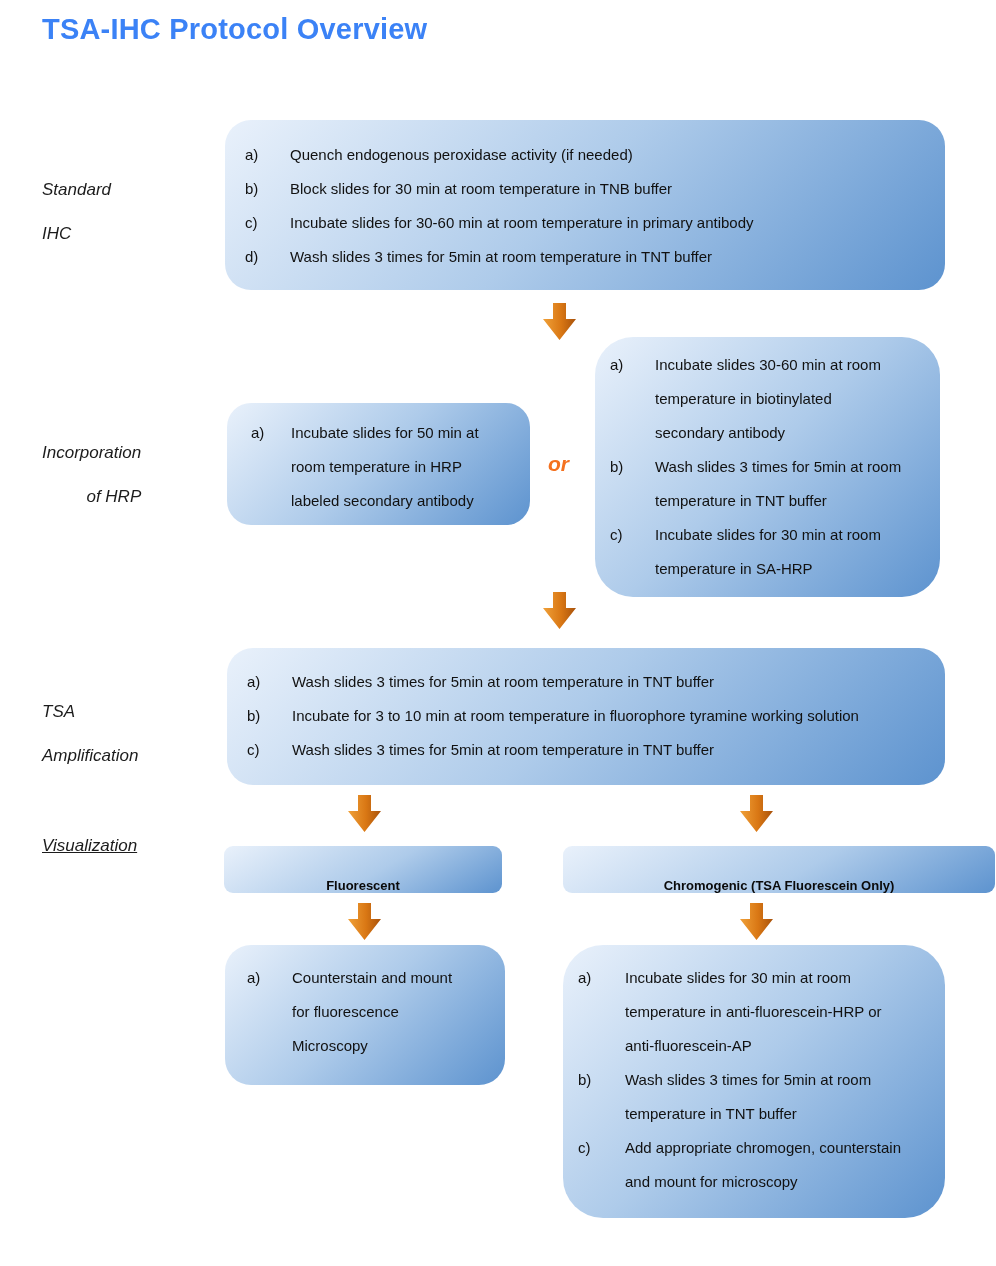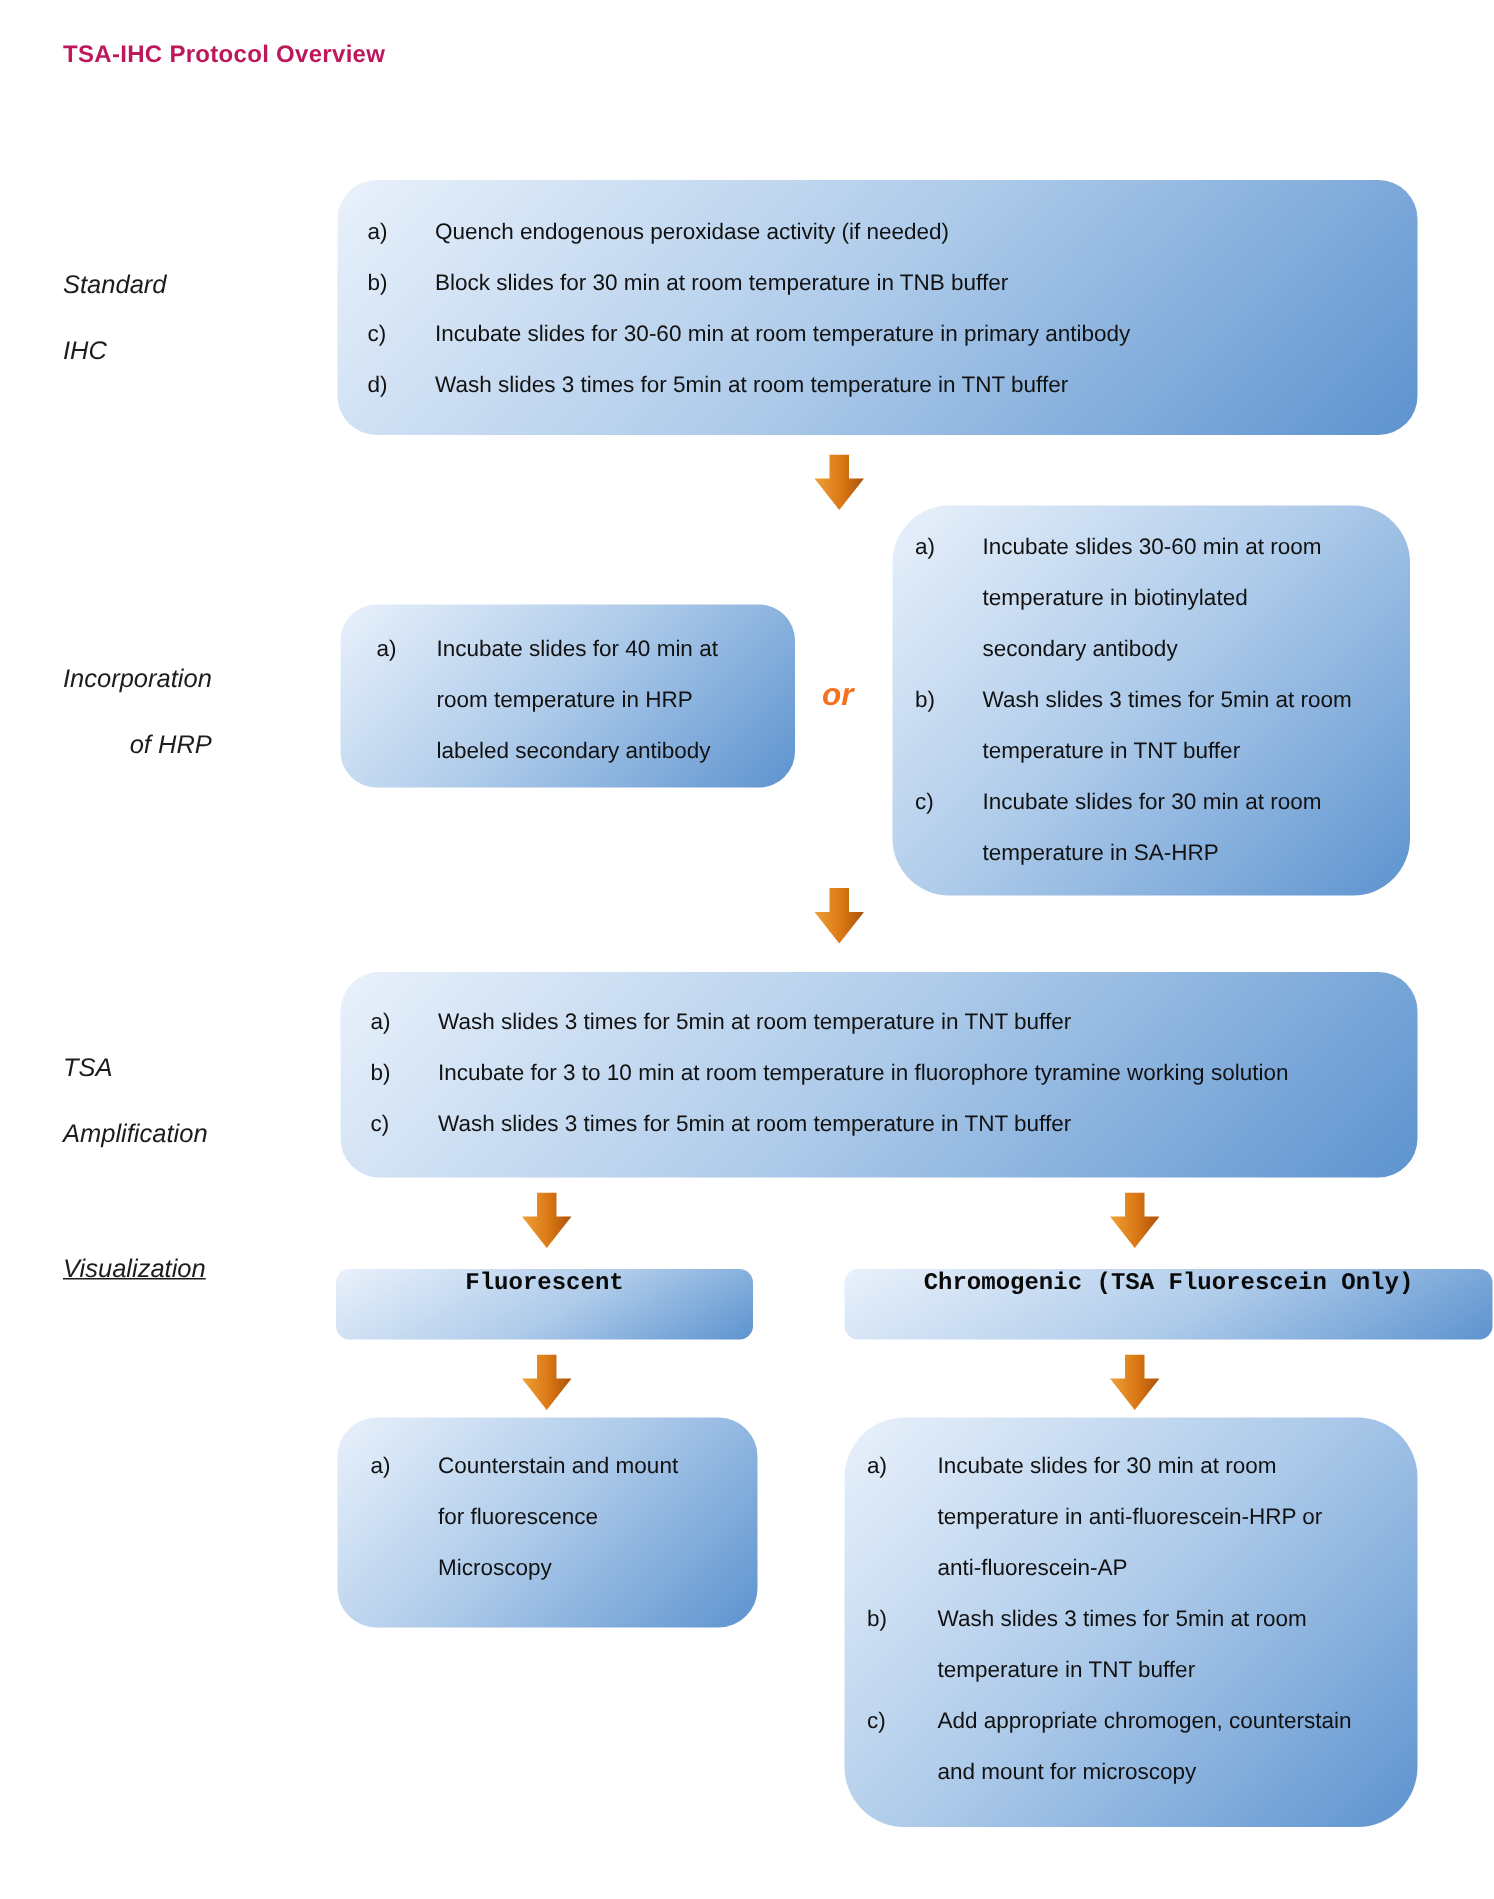--- a/index.html
+++ b/index.html
@@ -8,24 +8,24 @@
     width: 996px;
     height: 1266px;
     background: var(--background, #ffffff);
     font-family: "Liberation Sans", sans-serif;
     color: var(--text, #111111);
     overflow: hidden;
   }
   .page-title {
     position: absolute;
     left: 42px;
-    top: 28px;
-    font-size: 16px;
+    top: 13px;
+    font-size: 29px;
     font-weight: 700;
-    color: #be185d;
+    color: #3b82f6;
     letter-spacing: 0.2px;
   }
   .side-label {
     position: absolute;
     font-style: italic;
     font-size: 17px;
     line-height: 44px;
     color: #1c1c1c;
   }
   .box {
@@ -45,26 +45,25 @@
   .step-text { white-space: pre-line; }
   .header-box {
     position: absolute;
     height: 47px;
     border-radius: 9px;
     background: linear-gradient(150deg,
       var(--box-gradient-light, #e9f1fb) 0%,
       var(--box-gradient-mid, #aecbea) 55%,
       var(--box-gradient-dark, #5d93cf) 100%);
     display: flex;
-    align-items: flex-start;
+    align-items: flex-end;
     justify-content: center;
     font-weight: 700;
-    font-size: 16px;
+    font-size: 13px;
     color: #0a0a0a;
-    font-family: Liberation Mono, monospace;
   }
   .arrow {
     position: absolute;
     width: 33px;
     height: 37px;
   }
   .or-label {
     position: absolute;
     left: 548px;
     top: 452px;
@@ -126,21 +125,21 @@
     </div>
   </div>
 
   <svg class="arrow" style="left:543px; top:303px;" viewBox="0 0 33 37">
     <polygon points="10,0 23,0 23,16 33,16 16.5,37 0,16 10,16" fill="url(#arrowGrad)"></polygon>
   </svg>
 
   <div class="box" style="left:227px; top:403px; width:303px; height:122px; border-radius:24px; padding:13px 14px 0 24px; --lc:40px;">
     <div class="step">
       <span class="step-label">a)</span>
-      <span class="step-text">Incubate slides for 40 min at
+      <span class="step-text">Incubate slides for 50 min at
 room temperature in HRP
 labeled secondary antibody</span>
     </div>
   </div>
 
   <div class="or-label">or</div>
 
   <div class="box" style="left:595px; top:337px; width:345px; height:260px; border-radius:38px; padding:11px 15px 0 15px; --lc:45px;">
     <div class="step">
       <span class="step-label">a)</span>

